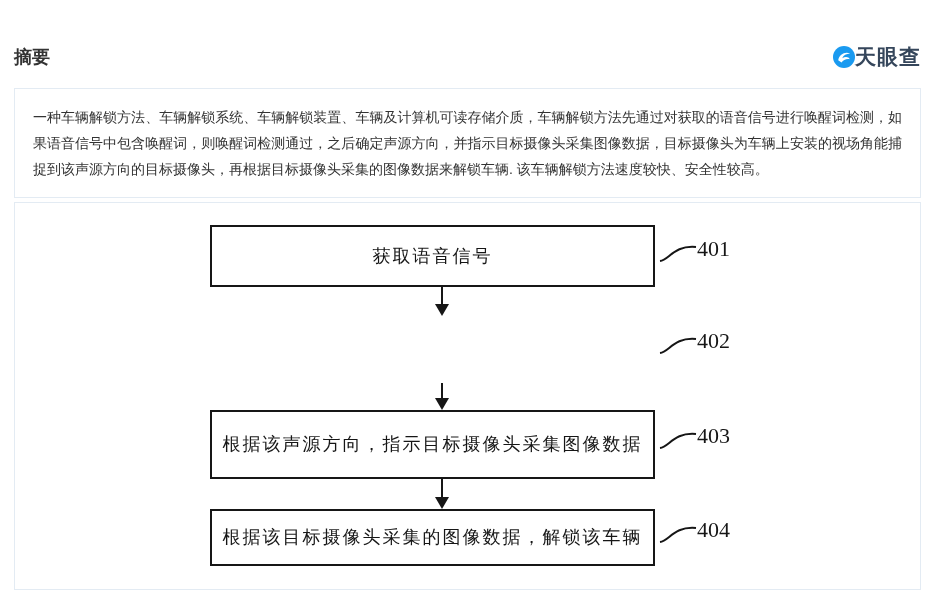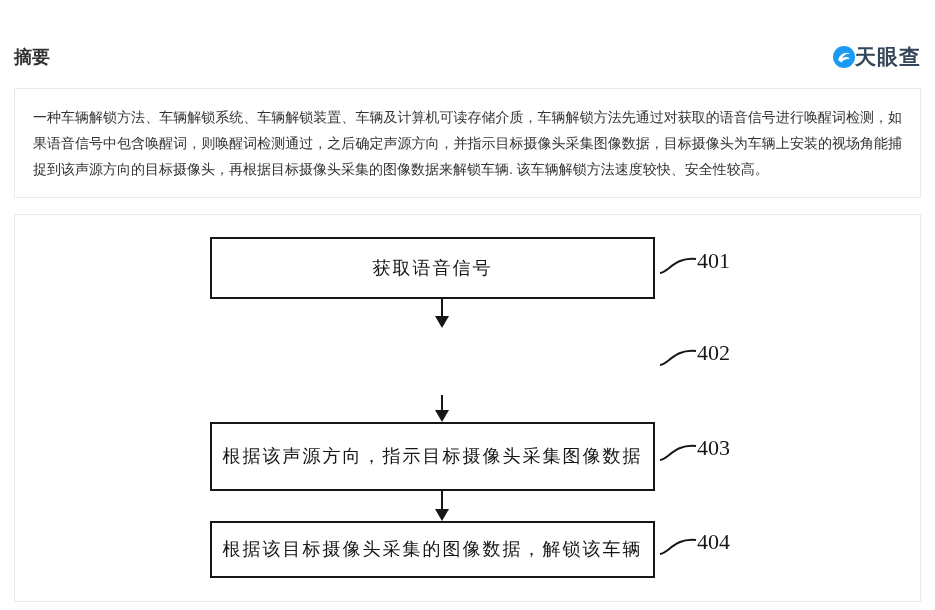--- a/index.html
+++ b/index.html
@@ -4,21 +4,21 @@
 <style>
   * { box-sizing: border-box; margin: 0; padding: 0; }
   html, body { width: 935px; height: 610px; background: #ffffff; font-family: "Liberation Sans", sans-serif; }
 
   .header { display: flex; justify-content: space-between; align-items: center; margin: 44px 14px 16px 14px; height: 26px; }
   .page-title { font-size: 18px; font-weight: bold; color: #333333; }
   .brand { display: flex; align-items: center; cursor: pointer; }
   .brand-icon { width: 22px; height: 22px; display: block; }
   .brand-name { font-size: 21px; font-weight: bold; color: #35465b; letter-spacing: 1px; line-height: 22px; }
 
-  .abstract-panel { margin: 18px 14px 16px 14px; border: 1px solid #e3ebf3; background: #ffffff; padding: 15px 18px; }
+  .abstract-panel { margin: 18px 14px 4px 14px; border: 1px solid #e3ebf3; background: #ffffff; padding: 15px 18px; }
   .abstract-text { font-size: 14px; color: #333333; line-height: 26px; text-align: justify; }
 
   .figure-panel { position: relative; margin: 0 14px; height: 388px; border: 1px solid #e3ebf3; background: #ffffff; }
 
   .flow-box { position: absolute; left: 195px; width: 445px; border: 2px solid #161616; background: #ffffff;
               display: flex; align-items: center; justify-content: center; text-align: center;
               font-family: "Liberation Serif", serif; font-size: 18px; letter-spacing: 2px;
               color: #161616; line-height: 27px; }
   .flow-box span { white-space: pre-line; }
   .box-1 { top: 22px;  height: 62px; }

